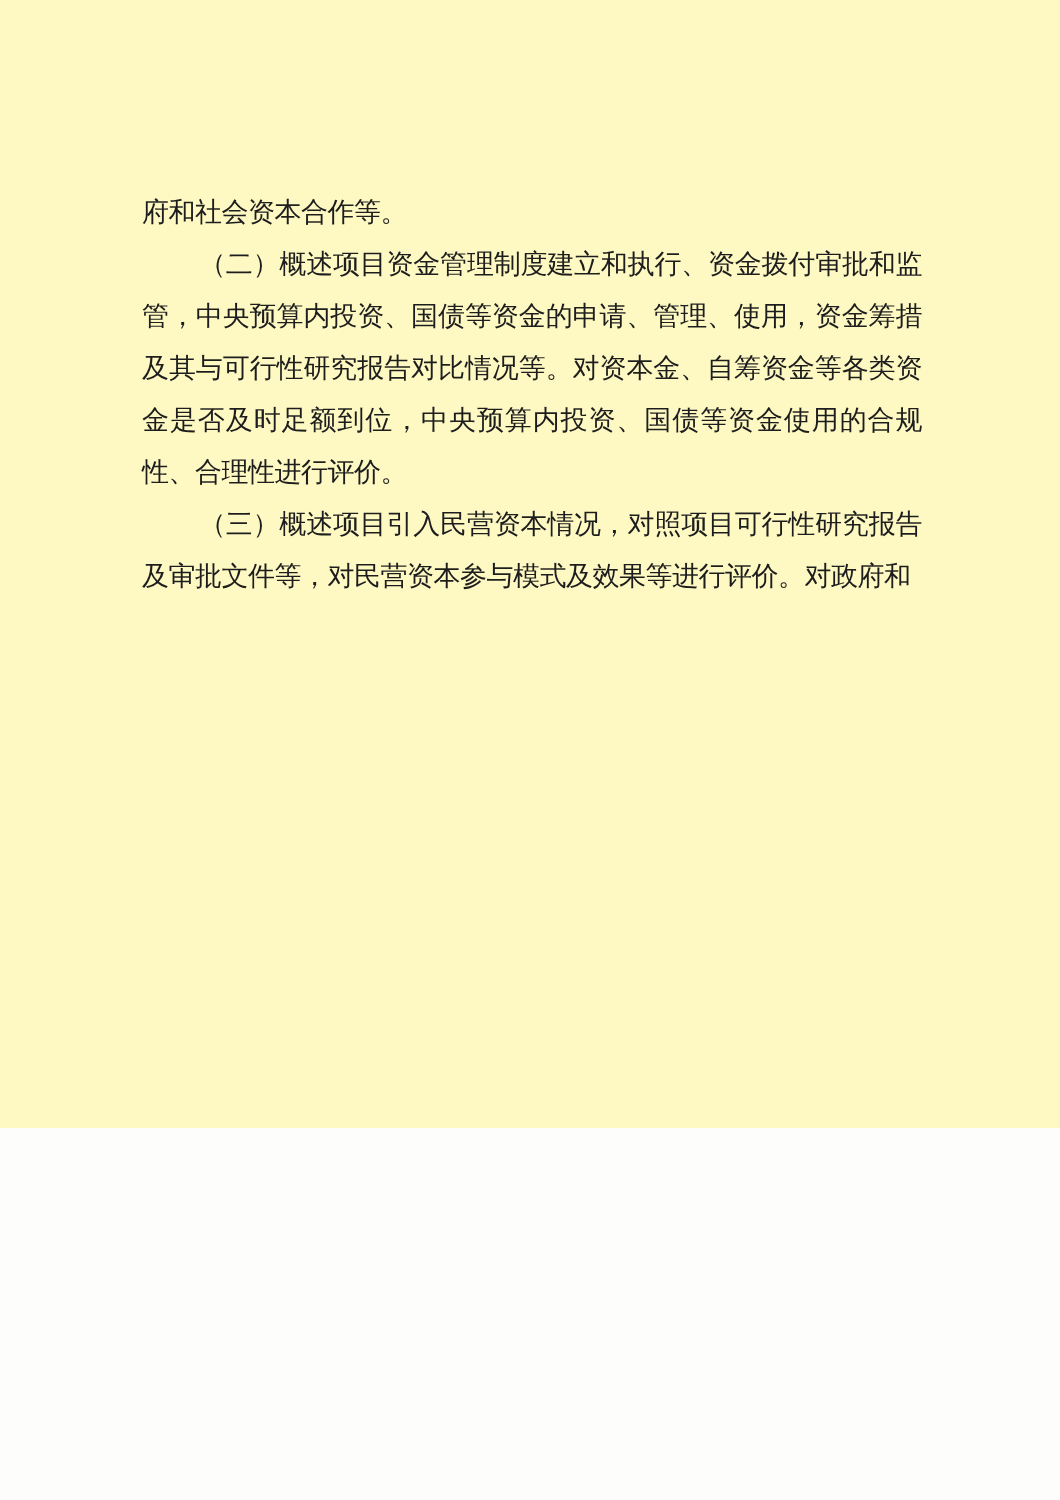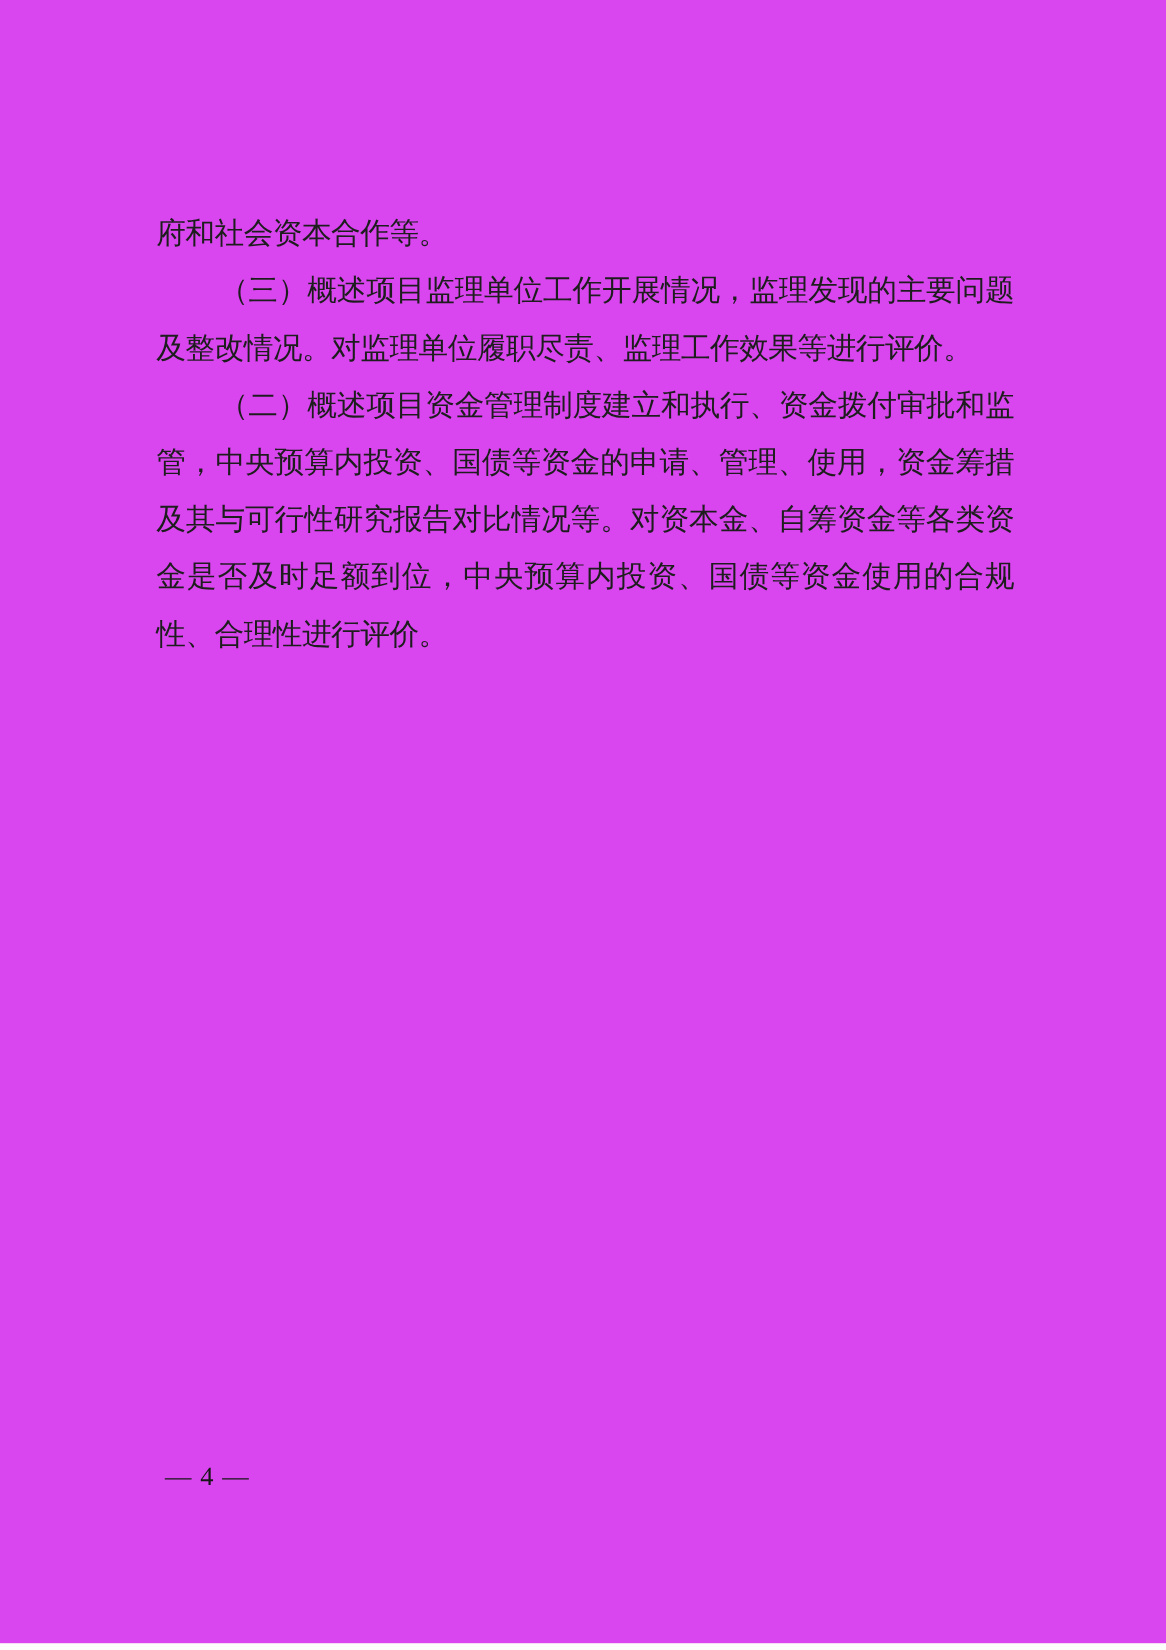--- a/index.html
+++ b/index.html
@@ -3,22 +3,22 @@
 <meta charset="utf-8">
 <style>
   html, body {
     margin: 0;
     padding: 0;
     background: #fdfdfc;
   }
   .page {
     position: relative;
     width: 1060px;
-    height: 1494px;
-    background: #d946ef;
+    height: 1128px;
+    background: #fef9c3;
     overflow: hidden;
     font-family: "Liberation Serif", "DejaVu Serif", serif;
   }
   .body-text {
     position: absolute;
     left: 142px;
     top: 186px;
     width: 780px;
     color: #1d1d1d;
     font-size: 27px;
@@ -47,18 +47,18 @@
     letter-spacing: 1px;
     white-space: pre;
   }
 </style>
 </head>
 <body>
 
 <div class="page">
   <main class="body-text">
     <p class="no-indent">府和社会资本合作等。</p>
-    <p>（三）概述项目监理单位工作开展情况，监理发现的主要问题及整改情况。对监理单位履职尽责、监理工作效果等进行评价。</p>
     <p>（二）概述项目资金管理制度建立和执行、资金拨付审批和监管，中央预算内投资、国债等资金的申请、管理、使用，资金筹措及其与可行性研究报告对比情况等。对资本金、自筹资金等各类资金是否及时足额到位，中央预算内投资、国债等资金使用的合规性、合理性进行评价。</p>
+    <p>（三）概述项目引入民营资本情况，对照项目可行性研究报告及审批文件等，对民营资本参与模式及效果等进行评价。对政府和</p>
   </main>
 
   <div class="page-number">— 4 —</div>
 </div>
 
 </body></html>

